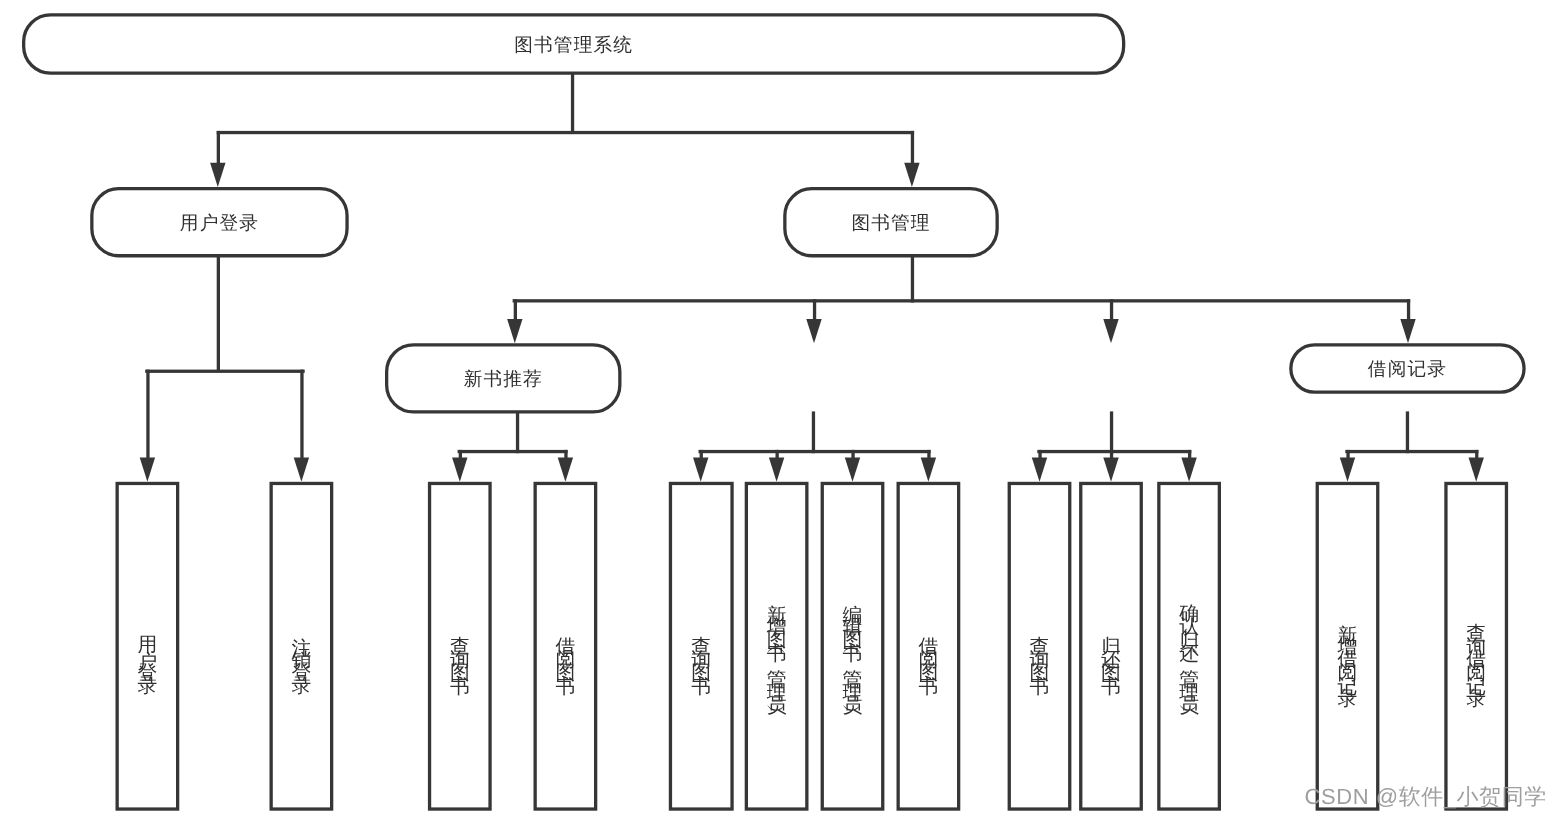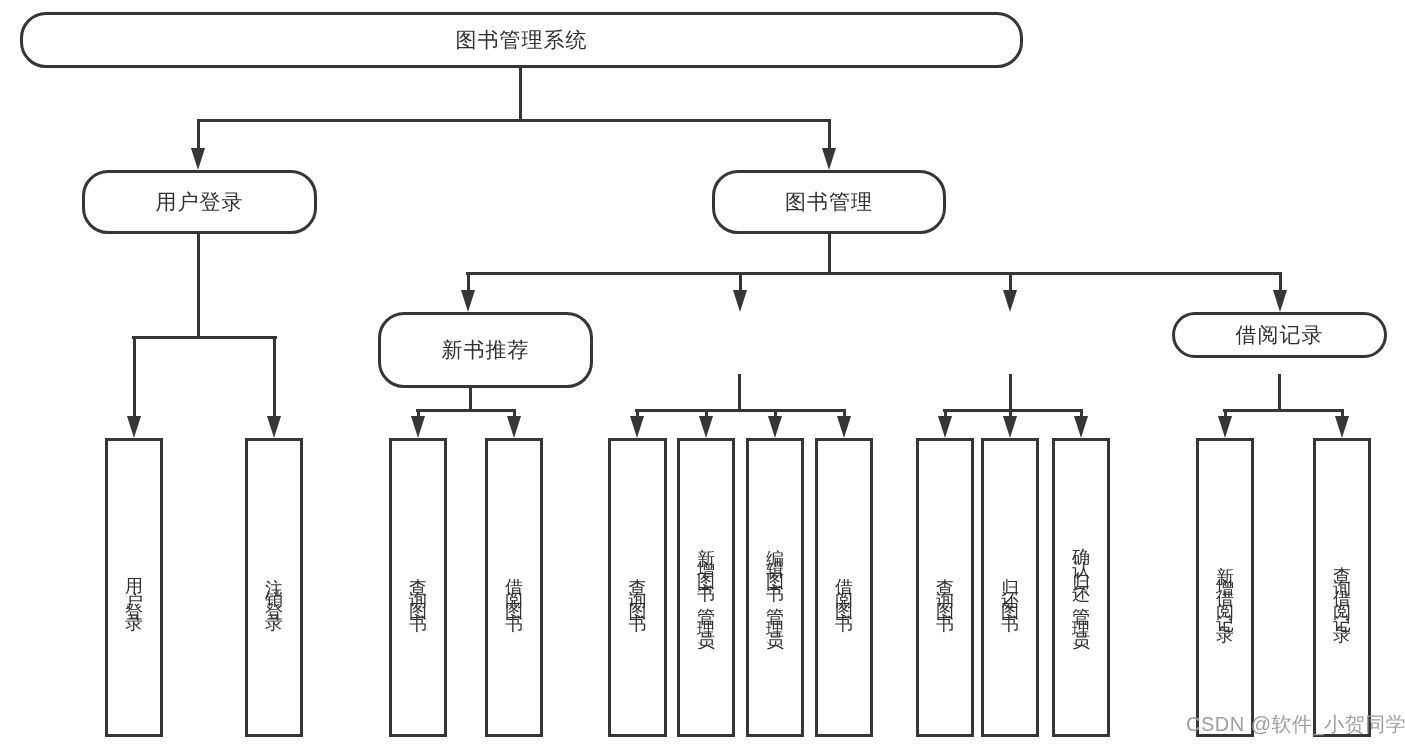--- a/index.html
+++ b/index.html
@@ -5,21 +5,21 @@
   html,body{margin:0;padding:0;background:#ffffff;}
   .stage{
     position:relative;width:1405px;height:747px;background:#ffffff;
     font-family:"Liberation Sans",sans-serif;color:#303030;overflow:hidden;
   }
   .box{
     position:absolute;box-sizing:border-box;background:#ffffff;
     border:3px solid #363636;display:flex;align-items:center;justify-content:center;
     z-index:2;
   }
-  .hbox{font-size:21px;letter-spacing:1px;border-radius:26px;}
+  .hbox{font-size:17px;letter-spacing:1px;border-radius:26px;}
   .leaf{font-size:18px;}
   .vtxt{
     writing-mode:vertical-rl;text-orientation:mixed;
     letter-spacing:12px;line-height:1;display:block;
   }
   .vline,.hline{position:absolute;background:#363636;z-index:1;}
   .vline{width:3px;}
   .hline{height:3px;}
   .arr{
     position:absolute;width:0;height:0;z-index:1;
@@ -37,25 +37,25 @@
 <div class="stage">
 
   <div class="box hbox" style="left:20px;top:12px;width:1003px;height:56px">
     <span>图书管理系统</span>
   </div>
 
   <div class="box hbox" style="left:82px;top:170px;width:235px;height:64px">
     <span>用户登录</span>
   </div>
 
-  <div class="box hbox" style="left:712px;top:170px;width:234px;height:64px">
+  <div class="box hbox" style="left:712px;top:170px;width:196px;height:64px">
     <span>图书管理</span>
   </div>
 
-  <div class="box hbox" style="left:378px;top:312px;width:215px;height:76px">
+  <div class="box hbox" style="left:350px;top:312px;width:215px;height:64px">
     <span>新书推荐</span>
   </div>
 
 
 
   <div class="box hbox" style="left:1172px;top:312px;width:215px;height:46px">
     <span>借阅记录</span>
   </div>
 
   <div class="box leaf" style="left:105px;top:438px;width:58px;height:299px">

